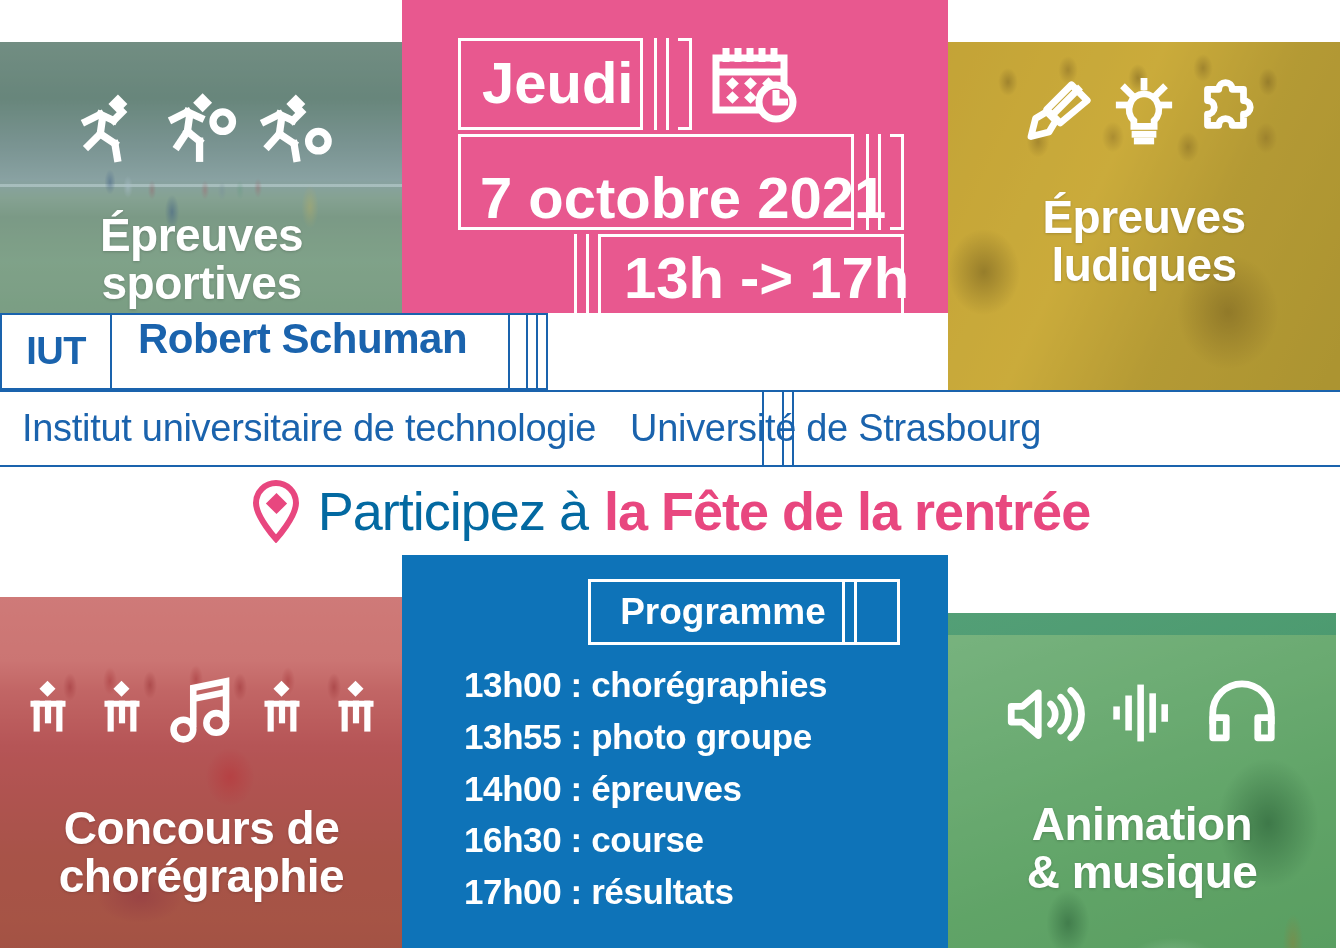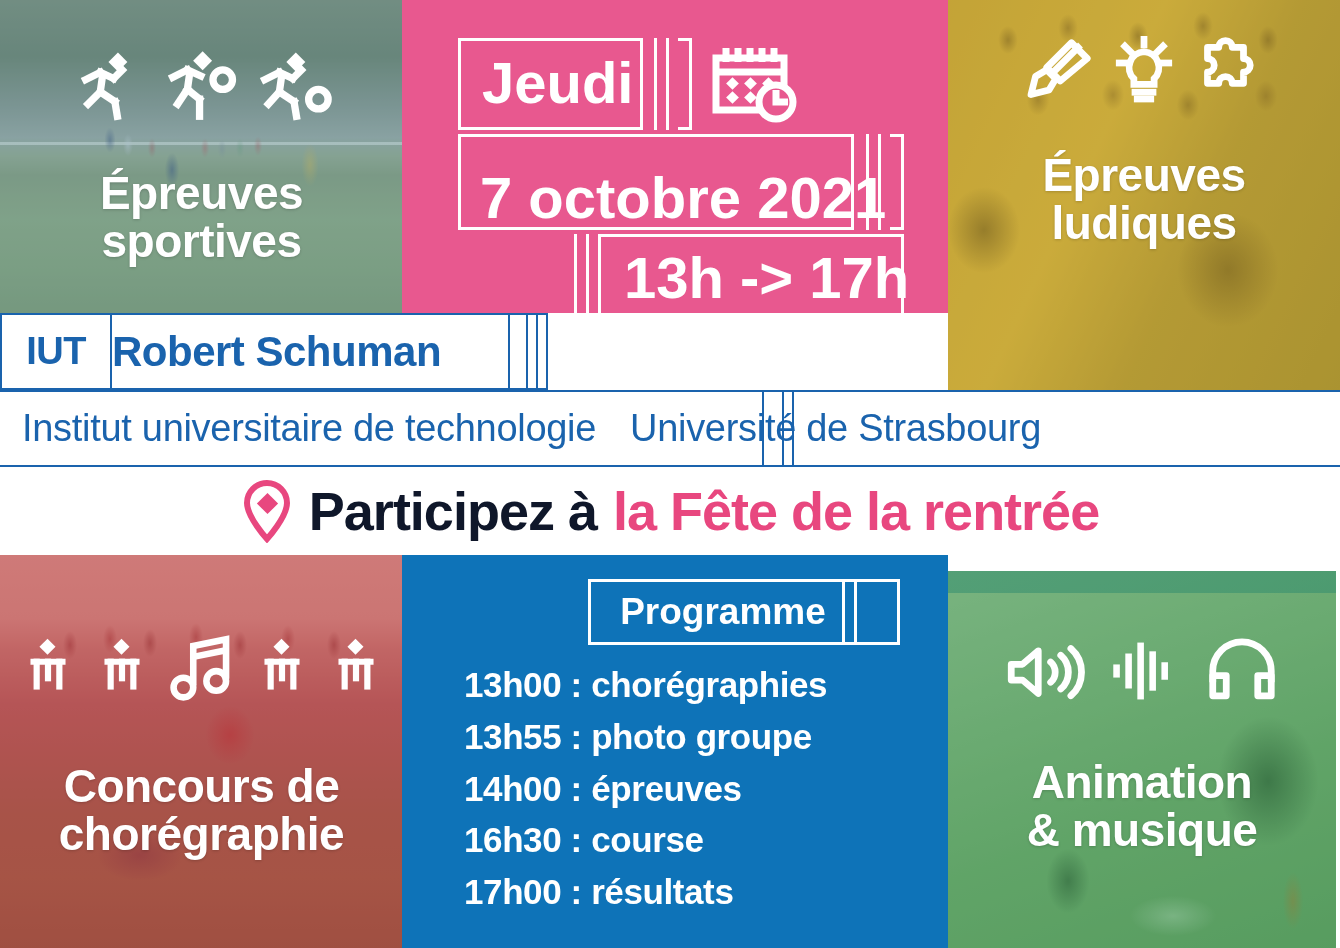--- a/index.html
+++ b/index.html
@@ -5,21 +5,21 @@
   * { margin:0; padding:0; box-sizing:border-box; }
   html,body { width:1340px; height:948px; }
   body {
     font-family:"Liberation Sans", sans-serif;
     background:#ffffff;
     overflow:hidden;
   }
   .poster { position:relative; width:1340px; height:948px; background:#fff; }
 
   
-  .tile { position:absolute; overflow:hidden; }
+  .tile { position:absolute; overflow:hidden;margin-top:42px; }
   .photo-bg { position:absolute; inset:0; }
   .tint { position:absolute; inset:0; }
   .tile-inner {
     position:absolute; inset:0;
     display:flex; flex-direction:column;
     align-items:center; justify-content:center;
   }
   .tile-icons { display:flex; align-items:center; justify-content:center; gap:14px; }
   .tile-caption {
     color:#fff; font-weight:bold; text-align:center;
@@ -118,36 +118,36 @@
   #date-panel { position:absolute; left:402px; top:0; width:546px; height:313px;padding-left:27px; }
   .dp-box { position:absolute; border:3px solid #fff; }
   .dp-tick { position:absolute; background:#fff; width:3px; }
   .dp-text { position:absolute; color:#fff; font-weight:bold; white-space:nowrap; }
 
   
   #logo-block { position:absolute; left:0; top:313px; width:548px; height:77px;
                 border:2px solid #1a63ad; background:#fff; display:flex; }
   #logo-iut { width:110px; display:flex; align-items:center; justify-content:center;
               border-right:2px solid #1a63ad; }
-  #logo-name { flex:1; display:flex; align-items:center; }
+  #logo-name { flex:1; display:flex; padding-left:26px; }
   .logo-txt { color:#1a63ad; font-weight:bold; letter-spacing:-0.5px; }
   .logo-sep { position:absolute; top:0; bottom:0; width:2px; background:#1a63ad; }
 
   
   #inst-line { position:absolute; left:0; top:390px; width:1340px; height:77px;
                border:2px solid #1a63ad; border-left:none; border-right:none;
                background:#fff; display:flex; align-items:center; }
   .inst-txt { color:#1a63ad; font-size:38px; letter-spacing:-0.3px; white-space:nowrap; }
   .inst-sep { position:absolute; top:0; bottom:0; width:2px; background:#1a63ad; }
 
   
   #main-title { position:absolute; left:0; top:467px; width:1340px; height:88px;
                 background:#fff; display:flex; align-items:center;
                 justify-content:center; gap:16px; }
-  .title-a { color:#0f172a; font-size:54px; font-weight:bold; letter-spacing:-1px; }
+  .title-a { color:#0369a1; font-size:54px; font-weight:normal; letter-spacing:-1px; }
   .title-b { color:#e8477f; font-size:54px; font-weight:bold; letter-spacing:-1px; }
 
   
   #programme { position:absolute; left:402px; top:555px; width:546px; height:393px;
                background:#0e73b8; }
   #prog-head-box { position:absolute; left:186px; top:24px; width:312px; height:66px;
                    border:3px solid #fff; }
   .prog-tick { position:absolute; background:#fff; width:3px; top:24px; height:66px; }
   #prog-head-txt { position:absolute; left:196px; top:34px; width:250px; height:46px;
                    color:#fff; font-size:37px; font-weight:bold; text-align:center;

